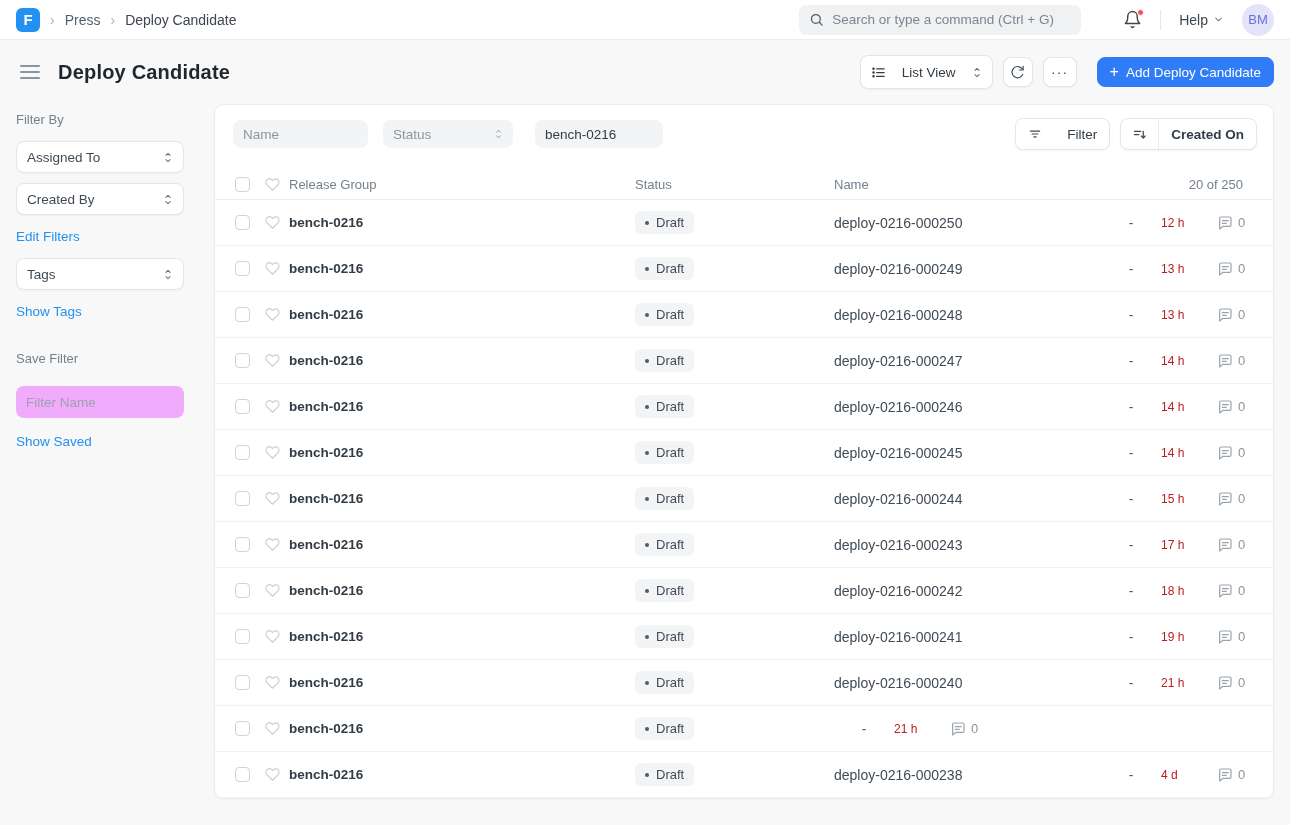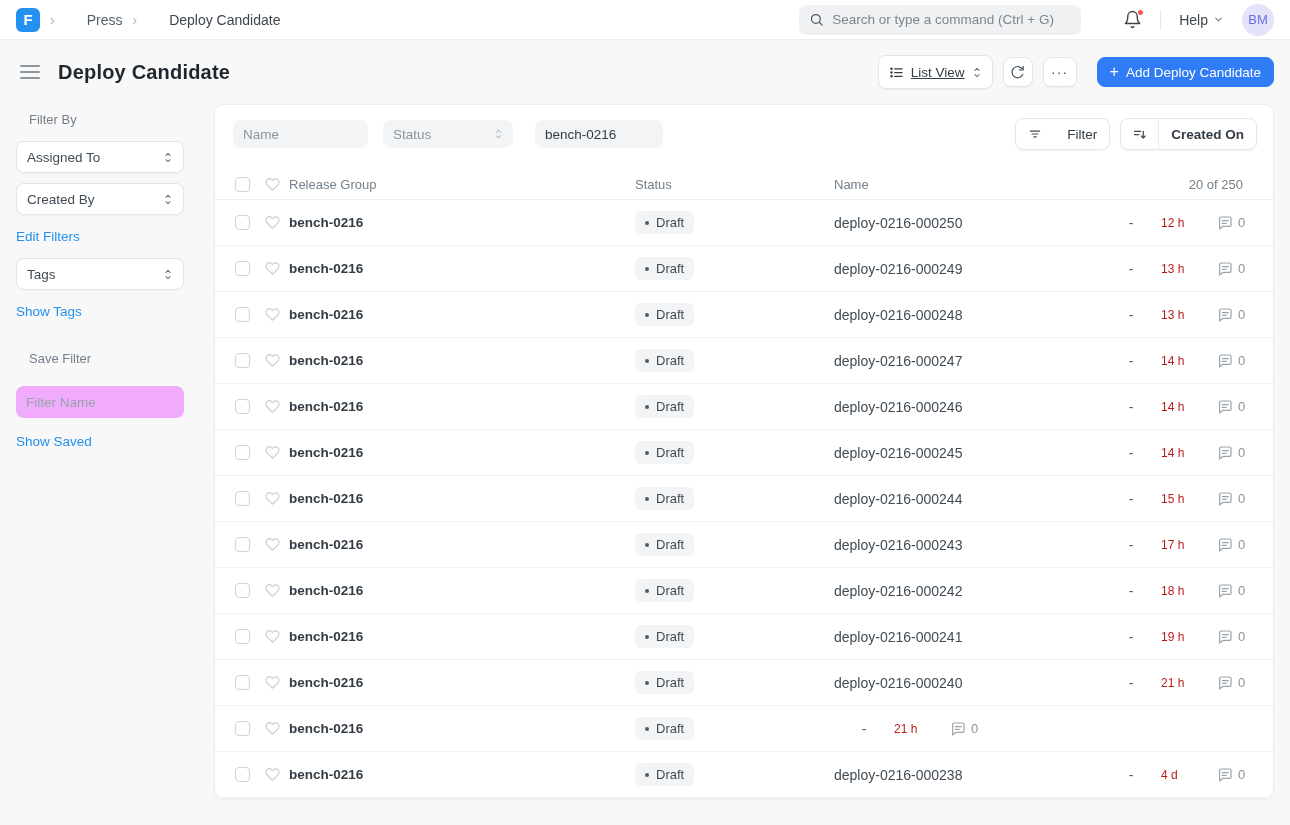--- a/index.html
+++ b/index.html
@@ -14,21 +14,21 @@
   .topbar {
     height:40px; background:#ffffff; border-bottom:1px solid #ebeef0;
     display:flex; align-items:center; padding:0 16px;
   }
   .logo {
     width:24px; height:24px; border-radius:6px; background:#2490ef;
     color:#fff; font-weight:bold; font-size:15px;
     display:flex; align-items:center; justify-content:center; cursor:pointer;
   }
   .crumb-sep { color:#a9b1b9; margin:0 10px; font-size:14px; }
-  .crumb { font-size:14px; color:#525e69; cursor:pointer;margin-left:22px; }
+  .crumb { font-size:14px; color:#525e69; cursor:pointer; }
   .crumb.current { color:#3c454e; }
   .topbar-spacer { flex:1; }
   .search-pill {
     width:282px; height:30px; background:#f0f1f3; border-radius:8px;
     display:flex; align-items:center; padding:0 10px; margin-right:42px;
   }
   .search-pill svg { flex:none; }
   .search-pill input {
     border:none; background:transparent; outline:none; width:100%;
     font-family:inherit; font-size:13.5px; color:#3f4a54; margin-left:8px;
@@ -46,33 +46,33 @@
   
   .page-header { height:64px; display:flex; align-items:center; padding:0 16px; }
   .burger { background:none; border:none; cursor:pointer; padding:4px; margin-right:14px; display:flex; }
   .page-title { font-size:20px; font-weight:700; color:#1f272e; letter-spacing:.2px; }
   .header-actions { margin-left:auto; display:flex; align-items:center; gap:10px; }
   .btn {
     height:30px; border:1px solid #e2e6e9; background:#fff; border-radius:8px;
     box-shadow:0 1px 2px rgba(25,39,52,.05); cursor:pointer;
     display:flex; align-items:center; font-family:inherit; font-size:13.5px; color:#333c44;
   }
-  .btn-listview { padding:16px 10px; gap:7px;text-decoration:underline; }
+  .btn-listview { padding:16px 10px; gap:16px; }
   .btn-square { width:30px; justify-content:center; }
   .btn-more { width:34px; justify-content:center; letter-spacing:1px; color:#3f4a54; font-size:14px; }
   .btn-primary {
     height:30px; background:#2f7cf6; border:1px solid #2f7cf6; color:#fff;
     border-radius:8px; padding:0 12px; display:flex; align-items:center; gap:7px;
     font-size:13.5px; cursor:pointer; font-family:inherit; margin-left:10px;
   }
   .plus-glyph { font-size:16px; font-weight:400; line-height:1; margin-top:-1px; }
   
   .content { display:flex; padding:0 16px; }
   .sidebar { width:198px; flex:none; padding-right:30px; }
-  .side-label { font-size:13px; color:#74808b; margin:8px 13px 14px; }
+  .side-label { font-size:13px; color:#74808b; margin:8px 0 14px; }
   .side-select {
     height:32px; background:#fff; border:1px solid #e2e6e9; border-radius:8px;
     box-shadow:0 1px 2px rgba(25,39,52,.04); display:flex; align-items:center;
     padding:0 10px; font-size:13.5px; color:#3f4a54; margin-bottom:10px; cursor:pointer;
   }
   .side-select span { flex:1; }
   .side-link { display:inline-block; font-size:13.5px; color:#2490ef; cursor:pointer; margin:4px 0 14px; }
   .side-input {
     width:100%; height:32px; background:#f0abfc; border:none; border-radius:8px;
     padding:0 10px; font-family:inherit; font-size:13.5px; color:#3f4a54; outline:none;

